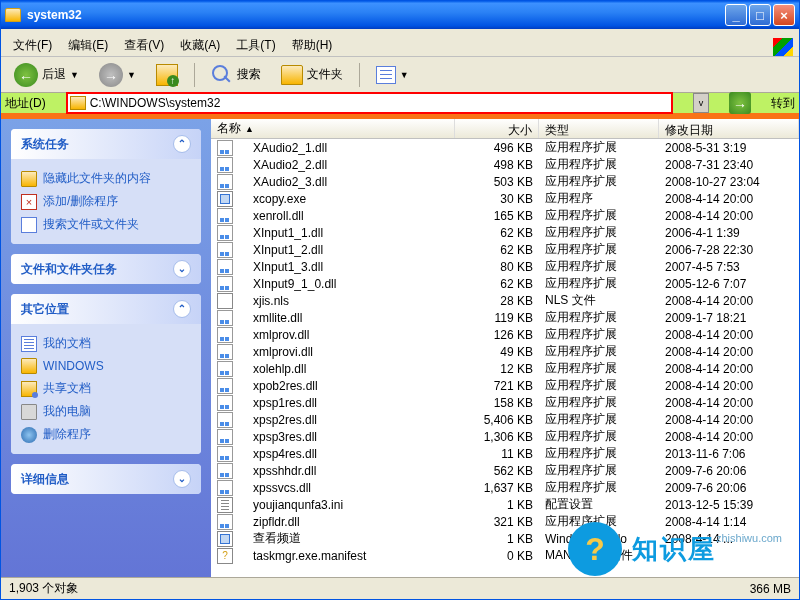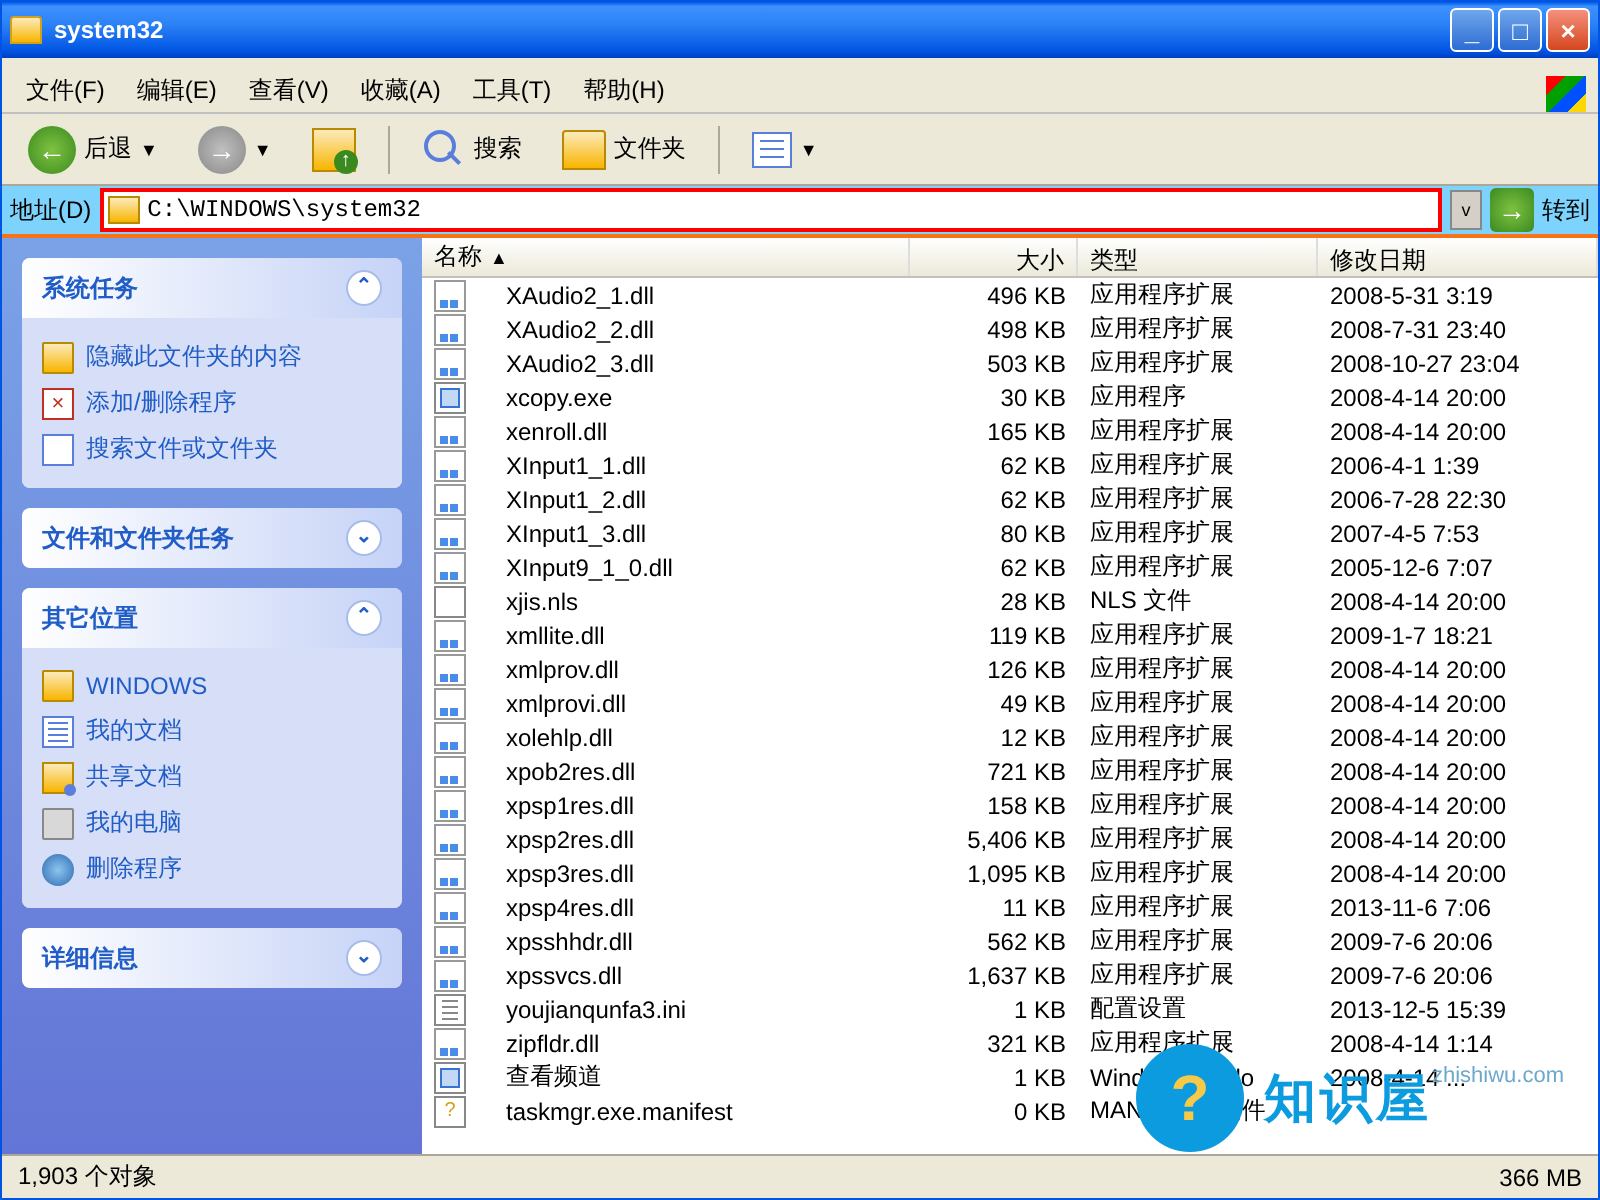--- a/index.html
+++ b/index.html
@@ -23,25 +23,25 @@
 .up-ico{width:22px;height:22px;background:linear-gradient(#fceabb,#f8b500);border:1px solid #b88a00;position:relative}
 .up-ico::after{content:"↑";position:absolute;right:-2px;bottom:-2px;background:#3a8a1f;color:#fff;font-size:10px;border-radius:50%;width:12px;height:12px;text-align:center;line-height:12px}
 .mag{width:22px;height:22px;position:relative}
 .mag::before{content:"";position:absolute;width:12px;height:12px;border:2px solid #5a7edc;border-radius:50%;left:1px;top:1px}
 .mag::after{content:"";position:absolute;width:8px;height:2px;background:#5a7edc;transform:rotate(45deg);left:12px;top:14px}
 .fld-ico{width:22px;height:20px;background:linear-gradient(#fceabb,#f8b500);border:1px solid #b88a00;border-radius:2px 2px 0 0}
 .views{width:20px;height:18px;background:#fff;border:1px solid #5a7edc;position:relative}
 .views::before{content:"";position:absolute;inset:3px;background:repeating-linear-gradient(#5a7edc 0 1px,transparent 1px 4px)}
 .sep{width:1px;height:24px;background:#aca899;margin:0 3px}
 .drop{font-size:9px;color:#000}
-.addrbar{height:26px;background:#7dd3fc;border-bottom:2px solid #f97316;display:flex;align-items:center;padding:0 4px;gap:4px}
+.addrbar{height:26px;background:#bef264;border-bottom:6px solid #f97316;display:flex;align-items:center;padding:0 4px;gap:20px}
 .addrbar label{white-space:nowrap}
 .addr-wrap{flex:1;border:2px solid red;height:22px;display:flex;align-items:center;background:#fff;padding:0 2px}
 .addr-wrap .fld-sm{width:16px;height:14px;background:linear-gradient(#fceabb,#f8b500);border:1px solid #b88a00;margin-right:4px}
-.addr-wrap input{flex:1;border:none;outline:none;font-size:12px;font-family:Liberation Mono, monospace}
+.addr-wrap input{flex:1;border:none;outline:none;font-size:12px;font-family:Liberation Sans, sans-serif}
 .addr-drop{width:16px;height:20px;background:#d4d0c8;border:1px solid #888;text-align:center;font-size:9px;line-height:18px}
 .go{width:22px;height:22px;background:radial-gradient(#7fc241,#3a8a1f);color:#fff;border-radius:3px;text-align:center;line-height:22px;font-size:14px}
 .body{flex:1;display:flex;overflow:hidden;background:#fff}
 .sidebar{width:210px;background:linear-gradient(to bottom,#7ba2e7 0%,#6375d6 100%);padding:10px;display:flex;flex-direction:column;gap:10px;overflow-y:auto}
 .panel{background:#d6dff7;border-radius:4px;overflow:hidden}
 .panel-hd{background:linear-gradient(to right,#fff,#c6d3f7);padding:6px 10px;font-weight:bold;color:#215dc6;display:flex;justify-content:space-between;align-items:center;cursor:pointer}
 .panel-hd.collapsed{border-radius:4px}
 .chev{width:18px;height:18px;background:#fff;border:1px solid #a6bdeb;border-radius:50%;text-align:center;font-size:10px;line-height:16px;color:#215dc6}
 .panel-body{background:#d6dff7;padding:8px 10px}
 .panel-body .item{display:flex;align-items:center;gap:6px;padding:3px 0;color:#215dc6;cursor:pointer}
@@ -181,26 +181,26 @@
           <span class="chev">⌄</span>
         </div>
       </div>
       <div class="panel">
         <div class="panel-hd">
           <span>其它位置</span>
           <span class="chev">⌃</span>
         </div>
         <div class="panel-body" id="other-body">
             <div class="item">
+              <div class="sm-ico ico-doc"></div>
+              <span>我的文档</span>
+            </div>
+            <div class="item">
               <div class="sm-ico ico-folder"></div>
               <span>WINDOWS</span>
-            </div>
-            <div class="item">
-              <div class="sm-ico ico-doc"></div>
-              <span>我的文档</span>
             </div>
             <div class="item">
               <div class="sm-ico ico-share"></div>
               <span>共享文档</span>
             </div>
             <div class="item">
               <div class="sm-ico ico-pc"></div>
               <span>我的电脑</span>
             </div>
             <div class="item">
@@ -379,21 +379,21 @@
             </div>
             <div class="cell sz">5,406 KB</div>
             <div class="cell tp">应用程序扩展</div>
             <div class="cell dt">2008-4-14 20:00</div>
           </div>
           <div class="row">
             <div class="cell nm">
               <div class="fico dll"></div>
               <span>xpsp3res.dll</span>
             </div>
-            <div class="cell sz">1,095 KB</div>
+            <div class="cell sz">1,306 KB</div>
             <div class="cell tp">应用程序扩展</div>
             <div class="cell dt">2008-4-14 20:00</div>
           </div>
           <div class="row">
             <div class="cell nm">
               <div class="fico dll"></div>
               <span>xpsp4res.dll</span>
             </div>
             <div class="cell sz">11 KB</div>
             <div class="cell tp">应用程序扩展</div>

